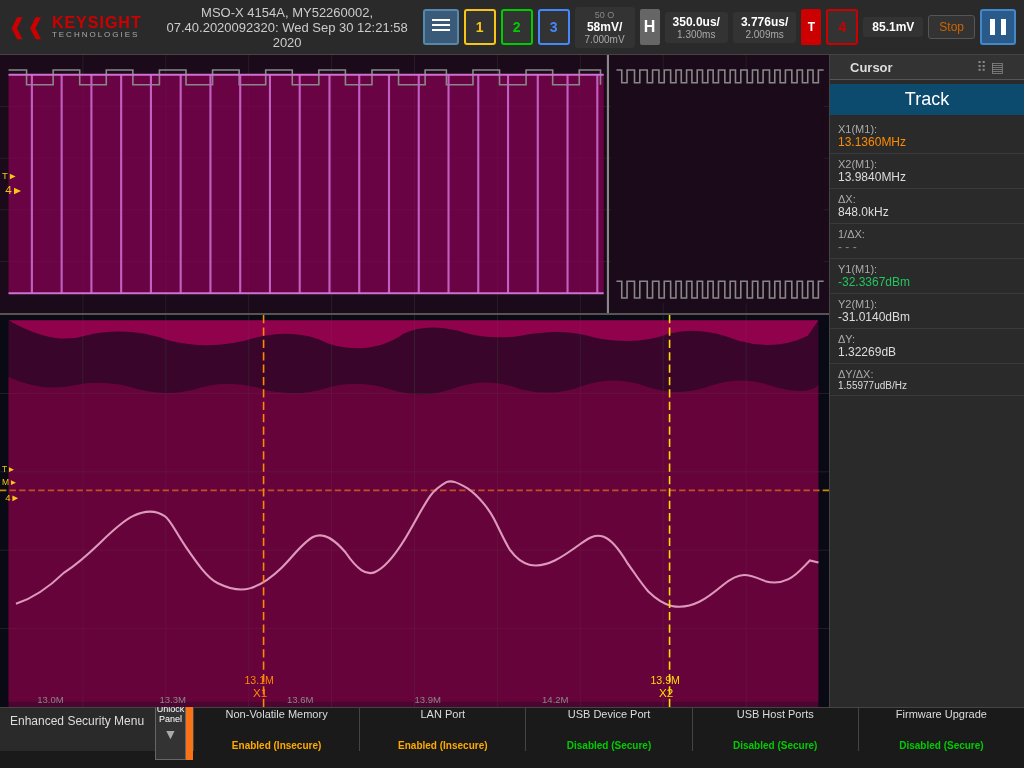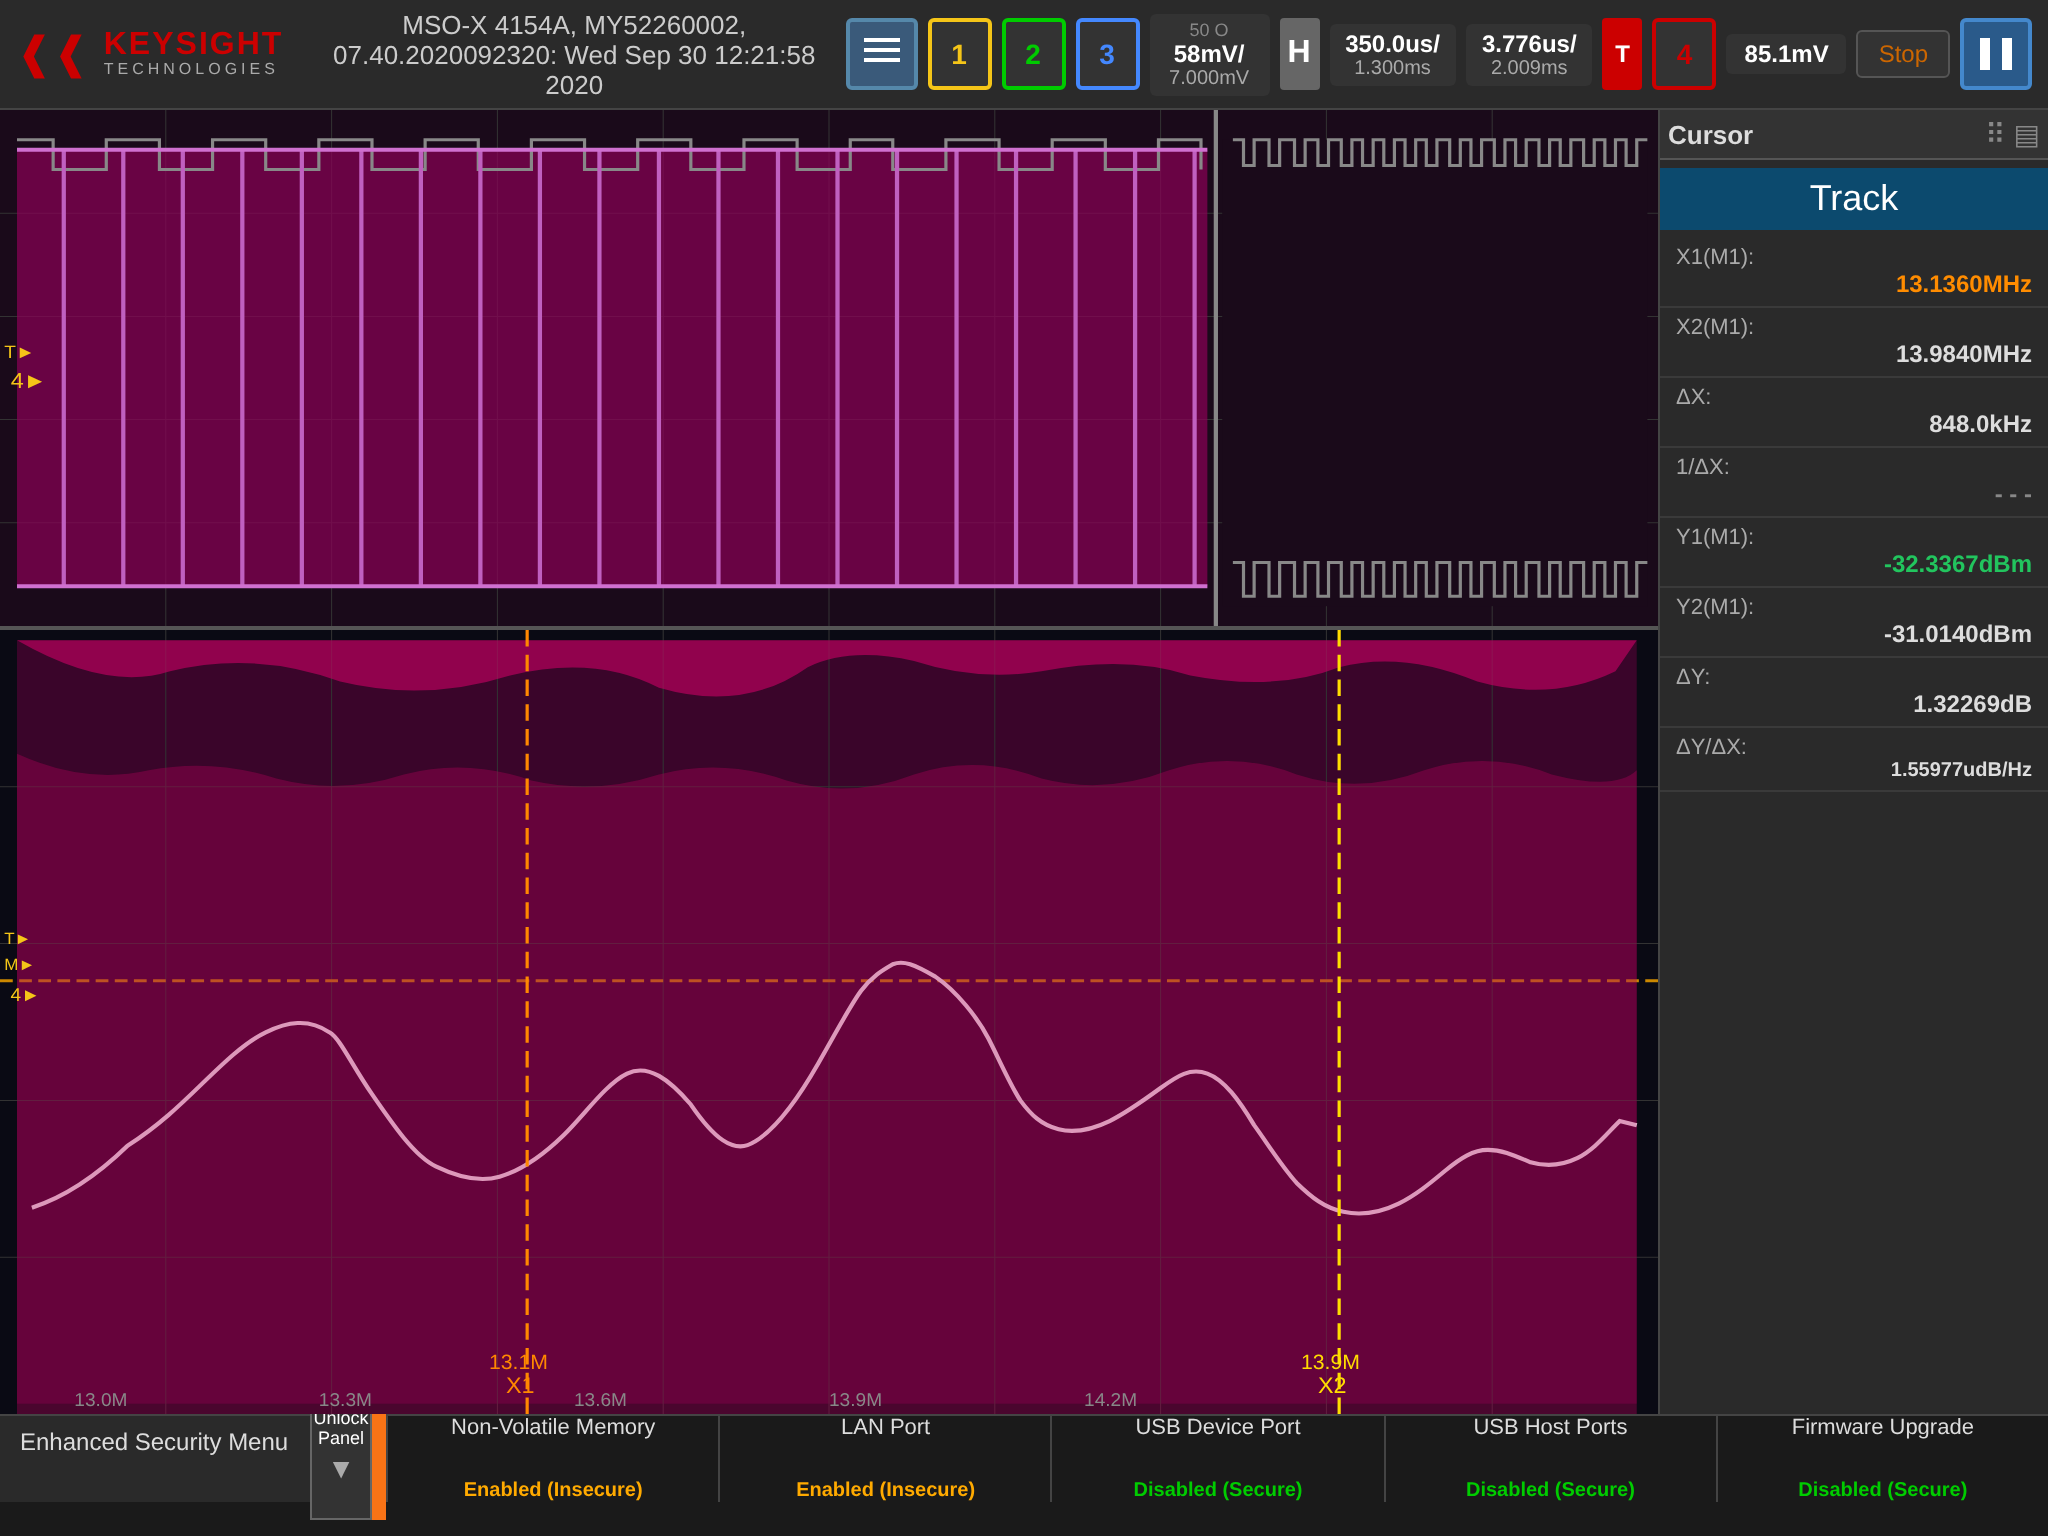--- a/index.html
+++ b/index.html
@@ -201,21 +201,21 @@
       background: #2a2a2a;
       border-left: 1px solid #444;
       display: flex;
       flex-direction: column;
     }
 
     .cursor-panel-header {
       display: flex;
       align-items: center;
       justify-content: space-between;
-      padding: 4px 4px;
+      padding: 4px 20px;
       background: #333;
       border-bottom: 1px solid #555;
     }
 
     .cursor-panel-title {
       color: #ddd;
       font-size: 13px;
       font-weight: bold;
     }
 
@@ -248,22 +248,22 @@
     }
 
     .cursor-row-label {
       color: #aaa;
       font-size: 11px;
     }
 
     .cursor-row-value {
       color: white;
       font-size: 12px;
-      text-align: right;
-      font-weight: bold;
+      text-align: left;
+      font-weight: normal;
     }
 
     .cursor-row-value.x1-color { color: #ff8c00; }
 
     
     #status-bar {
       height: 44px;
       background: #1a1a1a;
       display: flex;
       align-items: center;

